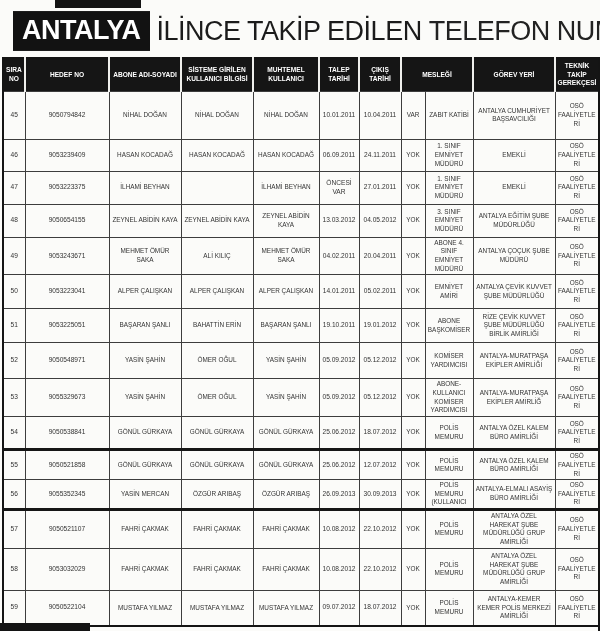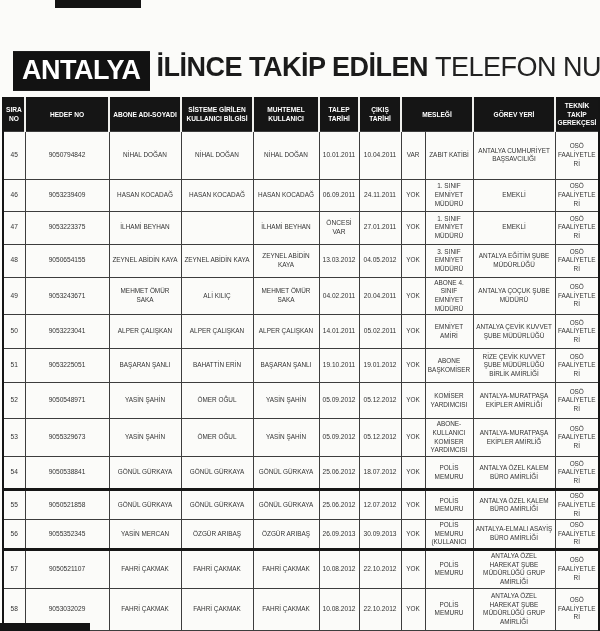--- a/index.html
+++ b/index.html
@@ -11,34 +11,33 @@
     overflow:hidden;
     color:#2a2a2a;
   }
   .scan-artifact-top{
     position:absolute;left:55px;top:0;width:86px;height:8px;background:#141414;
   }
   .scan-artifact-bottom{
     position:absolute;left:0;bottom:0;width:90px;height:8px;background:#141414;
   }
   .title-row{
-    display:flex;
+    display:flex;align-items:center;
     padding:12px 6px 7px 13px;
     white-space:nowrap;
     letter-spacing:-0.5px;
-    margin-top:40px;
   }
   .antalya-box{
     background:#121212;color:#ffffff;
     font-weight:bold;font-size:27px;
     padding:3px 9px 4px 9px;
     transform:scaleY(1.05);
   }
   .title-bold{
-    color:#1b1b1b;font-weight:bold;font-size:27px;margin-left:7px;
+    color:#1b1b1b;font-weight:normal;font-size:27px;margin-left:7px;
   }
   .title-reg{
     color:#222222;font-weight:normal;font-size:27px;margin-left:7px;
   }
   table{
     border-collapse:collapse;
     table-layout:fixed;
     width:596px;
     margin:0 2px;
     border:2px solid #141414;

